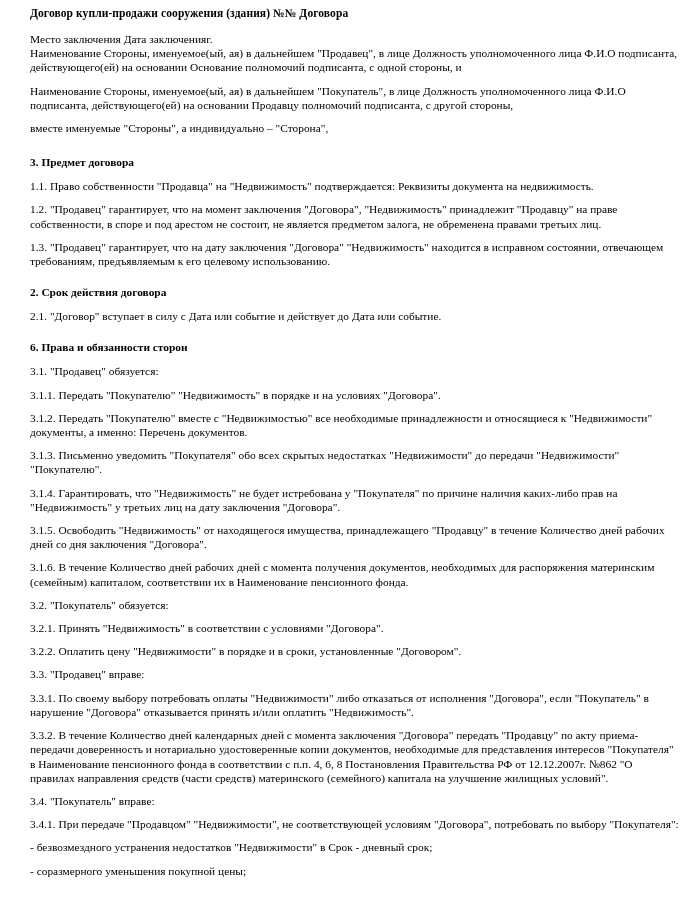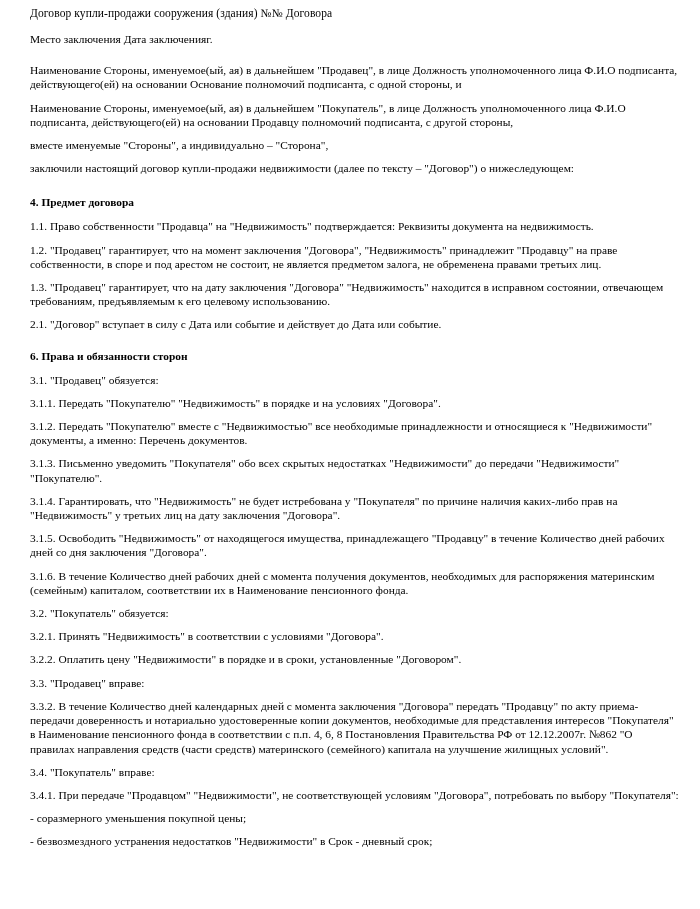--- a/index.html
+++ b/index.html
@@ -16,33 +16,33 @@
     color: #000000;
     -webkit-font-smoothing: antialiased;
   }
   .page {
     box-sizing: border-box;
     width: 700px;
     padding: 6px 20px 0 30px;
   }
   .doc-title {
     font-size: 11.5px;
-    font-weight: normal;
+    font-weight: bold;
     line-height: 14px;
     margin: 0 0 12px 0;
     letter-spacing: 0.1px;
   }
   .para {
     font-size: 11.4px;
     line-height: 14.2px;
     margin: 0 0 9px 0;
     text-align: left;
   }
   .para.tight {
-    margin-bottom: 17px;
+    margin-bottom: 0;
   }
   .section-heading {
     font-size: 11.4px;
     font-weight: bold;
     line-height: 14px;
     margin: 17px 0 10px 0;
   }
   .section-heading.first {
     margin-top: 20px;
   }
@@ -60,41 +60,42 @@
   <div class="doc-title">Договор купли-продажи сооружения (здания) №№ Договора</div>
 
   <div class="para tight">Место заключения              Дата заключенияг.</div>
 
   <div class="para">Наименование Стороны, именуемое(ый, ая) в дальнейшем "Продавец", в лице Должность уполномоченного лица Ф.И.О подписанта, действующего(ей) на основании Основание полномочий подписанта, с одной стороны, и</div>
 
   <div class="para">Наименование Стороны, именуемое(ый, ая) в дальнейшем "Покупатель", в лице Должность уполномоченного лица Ф.И.О подписанта, действующего(ей) на основании Продавцу полномочий подписанта, с другой стороны,</div>
 
   <div class="para">вместе именуемые "Стороны", а индивидуально – "Сторона",</div>
 
-  <div class="para">заключили настоящий договор купли-продажи недвижимости (далее по тексту – "Договор") о нижеследующем:</div>
 
-  <div class="section-heading first">4. Предмет договора</div>
+  <div class="section-heading first">3. Предмет договора</div>
   <div class="para">1.1. Право собственности "Продавца" на "Недвижимость" подтверждается: Реквизиты документа на недвижимость.</div>
   <div class="para">1.2. "Продавец" гарантирует, что на момент заключения "Договора", "Недвижимость" принадлежит "Продавцу" на праве собственности, в споре и под арестом не состоит, не является предметом залога, не обременена правами третьих лиц.</div>
   <div class="para">1.3. "Продавец" гарантирует, что на дату заключения "Договора" "Недвижимость" находится в исправном состоянии, отвечающем требованиям, предъявляемым к его целевому использованию.</div>
 
+  <div class="section-heading">2. Срок действия договора</div>
   <div class="para">2.1. "Договор" вступает в силу с Дата или событие и действует до Дата или событие.</div>
 
   <div class="section-heading">6. Права и обязанности сторон</div>
   <div class="para">3.1. "Продавец" обязуется:</div>
   <div class="para">3.1.1. Передать "Покупателю" "Недвижимость" в порядке и на условиях "Договора".</div>
   <div class="para">3.1.2. Передать "Покупателю" вместе с "Недвижимостью" все необходимые принадлежности и относящиеся к "Недвижимости" документы, а именно: Перечень документов.</div>
   <div class="para">3.1.3. Письменно уведомить "Покупателя" обо всех скрытых недостатках "Недвижимости" до передачи "Недвижимости" "Покупателю".</div>
   <div class="para">3.1.4. Гарантировать, что "Недвижимость" не будет истребована у "Покупателя" по причине наличия каких-либо прав на "Недвижимость" у третьих лиц на дату заключения "Договора".</div>
   <div class="para">3.1.5. Освободить "Недвижимость" от находящегося имущества, принадлежащего "Продавцу" в течение Количество дней рабочих дней со дня заключения "Договора".</div>
   <div class="para">3.1.6. В течение Количество дней рабочих дней с момента  получения документов, необходимых для распоряжения материнским (семейным) капиталом, соответствии их в Наименование пенсионного фонда.</div>
   <div class="para">3.2. "Покупатель" обязуется:</div>
   <div class="para">3.2.1. Принять "Недвижимость" в соответствии с условиями "Договора".</div>
   <div class="para">3.2.2. Оплатить цену "Недвижимости" в порядке и в сроки, установленные "Договором".</div>
   <div class="para">3.3. "Продавец" вправе:</div>
+  <div class="para">3.3.1. По своему выбору потребовать оплаты "Недвижимости" либо отказаться от исполнения "Договора", если "Покупатель" в нарушение "Договора" отказывается принять и/или оплатить "Недвижимость".</div>
   <div class="para">3.3.2. В течение Количество дней календарных дней с момента заключения "Договора" передать "Продавцу" по акту приема-передачи доверенность и нотариально удостоверенные копии документов, необходимые для представления интересов "Покупателя" в Наименование пенсионного фонда в соответствии с п.п. 4, 6, 8  Постановления Правительства РФ от 12.12.2007г. №862 "О правилах направления средств (части средств) материнского (семейного) капитала на улучшение жилищных условий".</div>
   <div class="para">3.4. "Покупатель" вправе:</div>
   <div class="para">3.4.1. При передаче "Продавцом" "Недвижимости", не соответствующей условиям "Договора", потребовать по выбору "Покупателя":</div>
 
+  <div class="bullet">- безвозмездного устранения недостатков "Недвижимости" в Срок - дневный срок;</div>
   <div class="bullet">- соразмерного уменьшения покупной цены;</div>
-  <div class="bullet">- безвозмездного устранения недостатков "Недвижимости" в Срок - дневный срок;</div>
 
 </div>
 
 </body></html>

